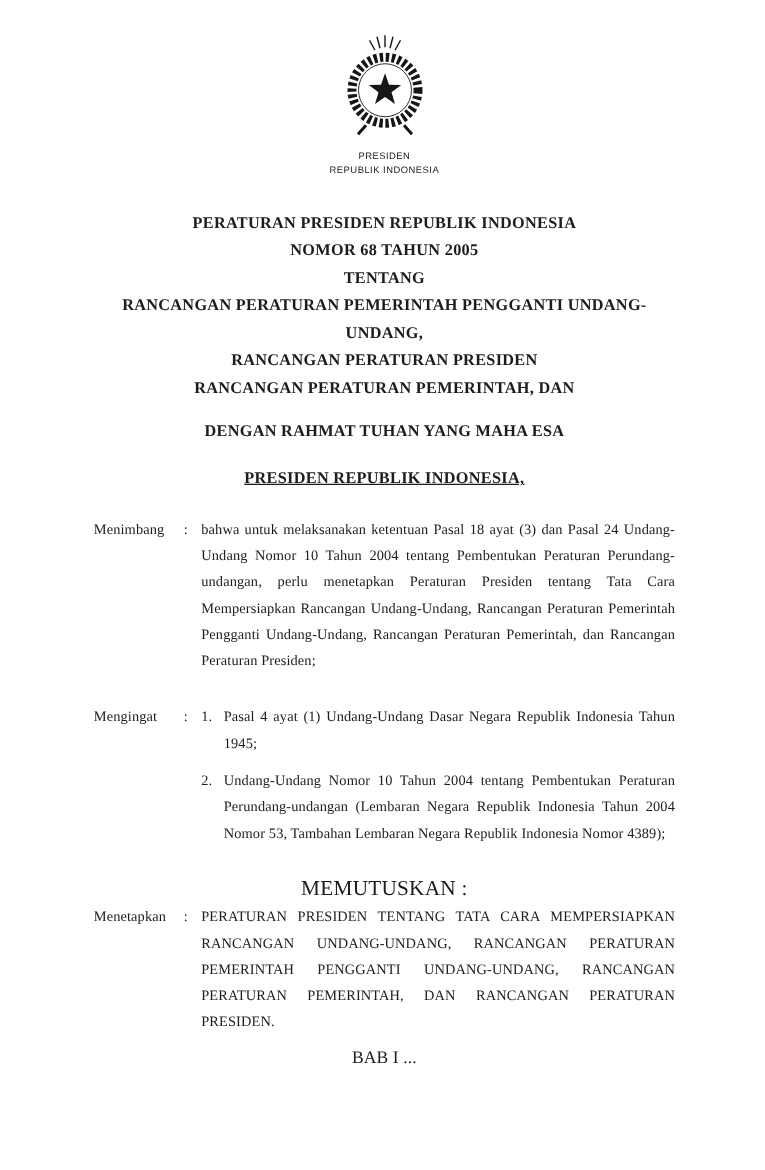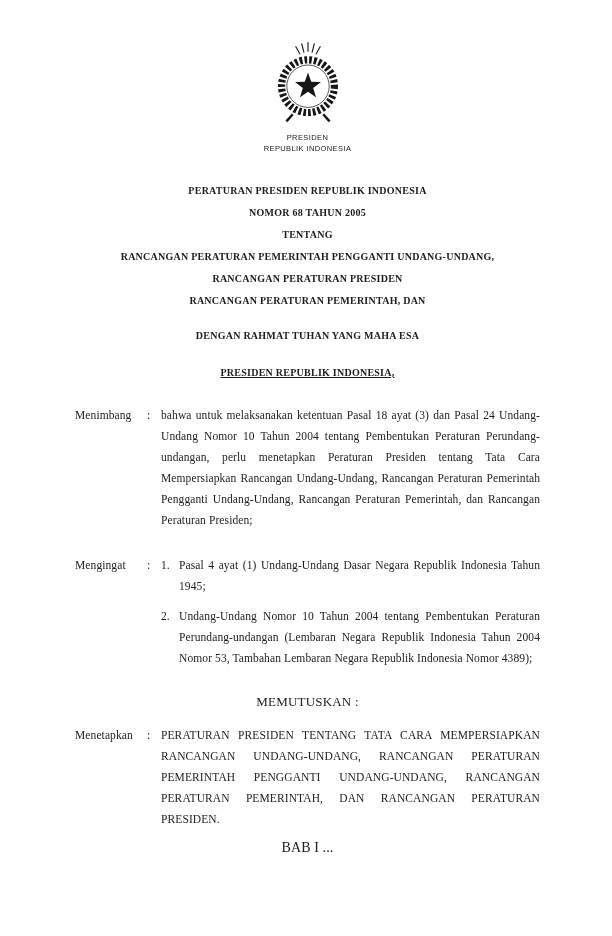--- a/index.html
+++ b/index.html
@@ -7,37 +7,37 @@
     body {
       width: 612px;
       height: 936px;
       font-family: "Liberation Serif", serif;
       color: #1c1c1c;
       overflow: hidden;
     }
     .page {
       width: 612px;
       height: 680px;
-      padding: 40px 72px 0 75px;
+      padding: 26px 72px 0 75px;
       background: #ffffff;
     }
     .emblem-wrap { text-align: center; }
     .seal { display: inline-block; }
     .org {
       font-family: "Liberation Sans", sans-serif;
       font-size: 7.5px;
       line-height: 1.4;
       letter-spacing: 0.4px;
       margin-top: 3px;
       color: #222;
     }
     .title-block {
       margin-top: 26px;
       text-align: center;
-      font-size: 10px;
+      font-size: 13px;
       font-weight: bold;
       line-height: 22px;
       letter-spacing: 0.25px;
     }
     .invocation { margin-top: 13px; }
     .authority  { margin-top: 15px; text-decoration: underline; }
     .sections {
       margin-top: 21px;
       font-size: 11.5px;
       line-height: 21px;
@@ -53,22 +53,22 @@
     .gap-lg { margin-top: 24px; }
     .list-item {
       display: grid;
       grid-template-columns: 18px 1fr;
       margin-bottom: 9px;
     }
     .list-item .item-text { text-align: justify; }
     .memutuskan {
       text-align: center;
       margin-top: 13px;
-      margin-bottom: 13px;
-      font-size: 13px;
+      margin-bottom: 3px;
+      font-size: 17px;
       letter-spacing: 0.2px;
     }
     .menetapkan .content { text-transform: none; }
     .footer-catchword {
       text-align: center;
       margin-top: 7px;
       font-size: 14px;
     }
   </style>
 </head>

